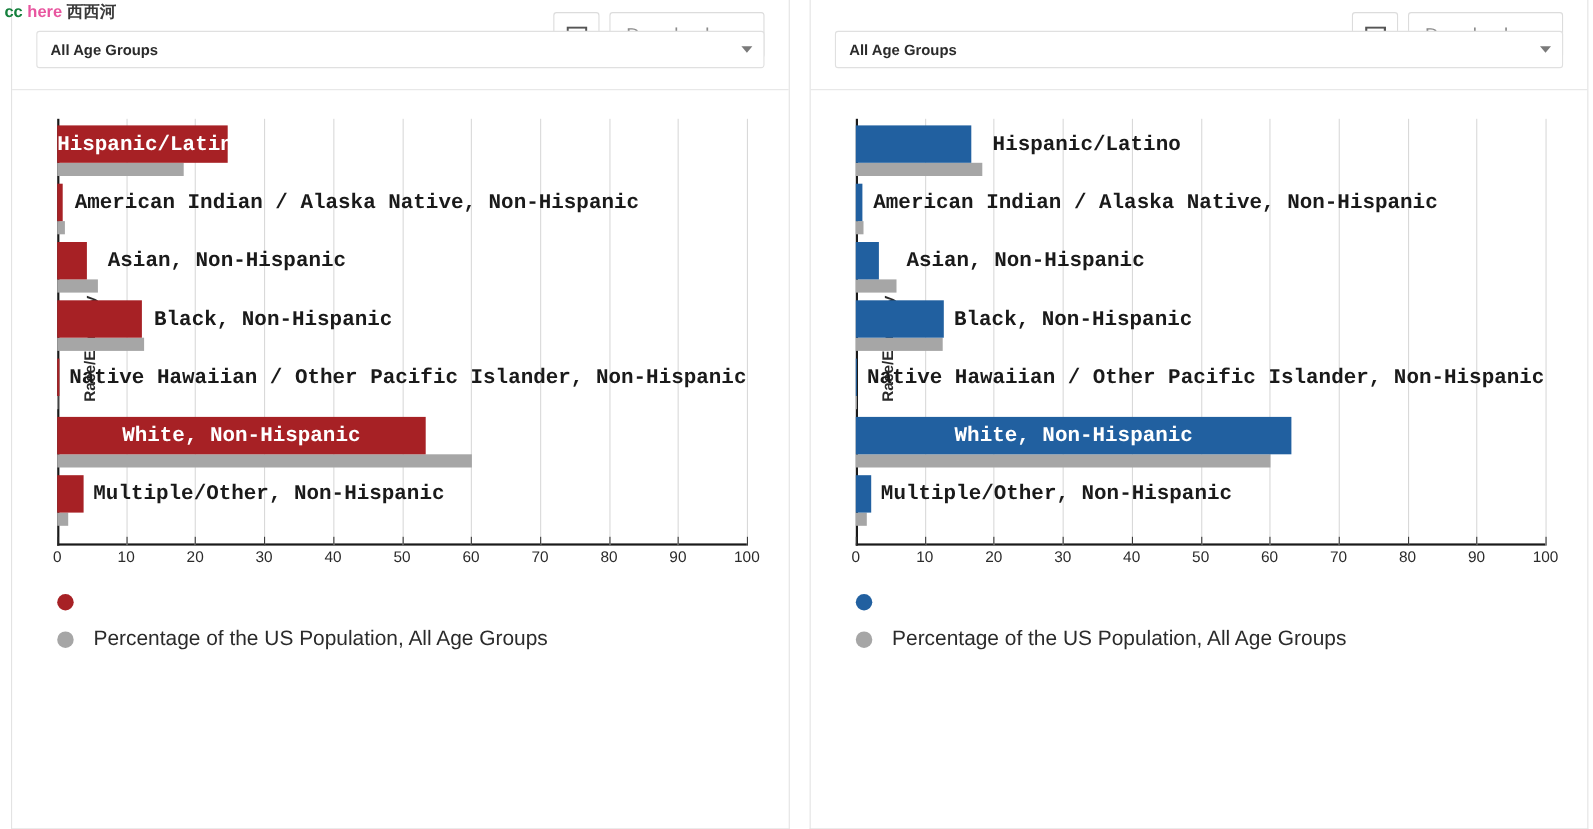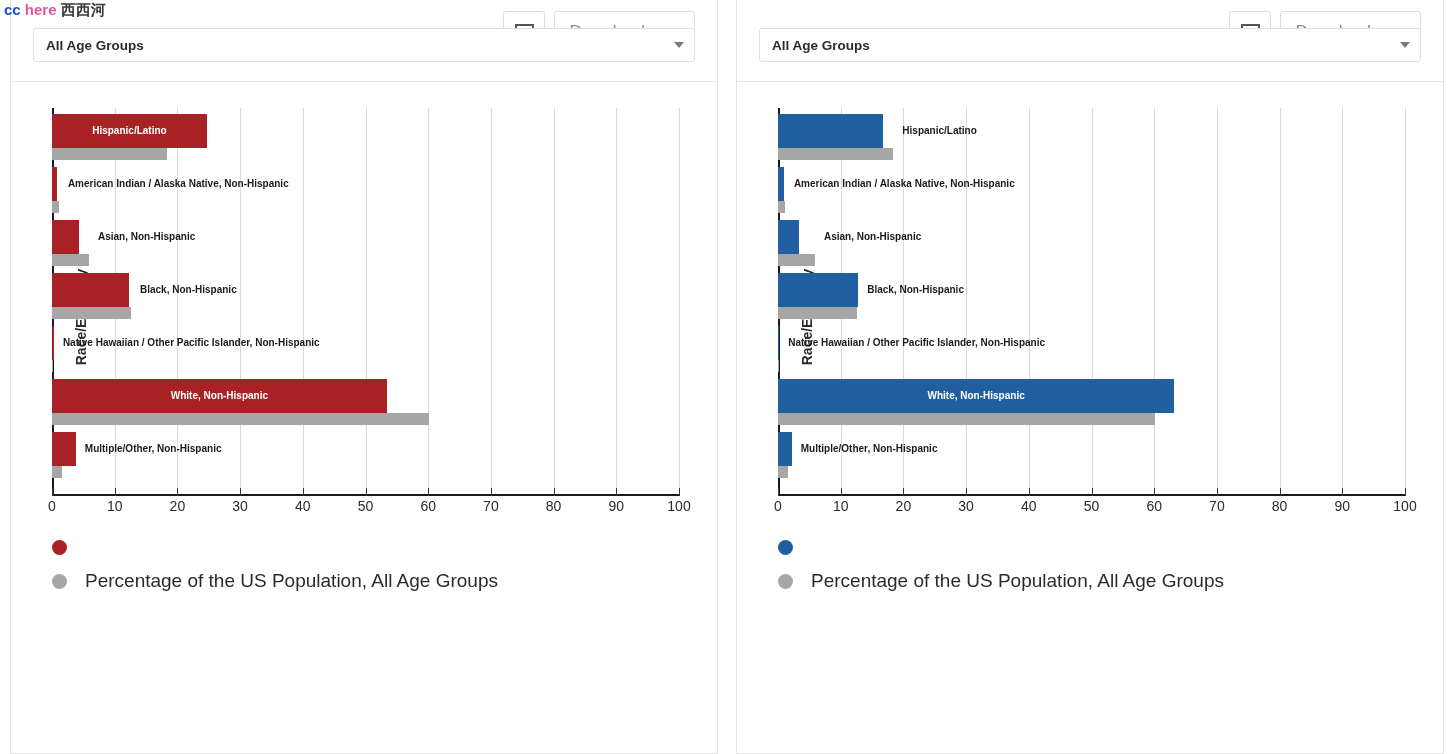--- a/index.html
+++ b/index.html
@@ -9,21 +9,21 @@
     background: #ffffff;
     font-family: "Liberation Sans", sans-serif;
     overflow: hidden;
   }
   .watermark {
     position: absolute; top: 1px; left: 4px;
     font-size: 15px; font-weight: 700;
     z-index: 50; white-space: nowrap;
     letter-spacing: 0px;
   }
-  .wm-cc { color: #1d4ed8; }
+  .wm-cc { color: #15803d; }
   .wm-here { color: #e8559f; }
   .wm-cn { color: #3a3a3a; }
 
   .stage { position: relative; width: 1448px; height: 754px; }
 
   .panel {
     position: absolute; top: 0;
     background: #ffffff;
     border: 1px solid #e3e3e3;
     border-top: none;
@@ -105,21 +105,21 @@
   .xaxis-line {
     position: absolute; left: 0; right: 0; bottom: 0; height: 2px; background: #1a1a1a;
   }
 
   .group { position: absolute; left: 0; }
   .bar { position: absolute; left: 0; }
   .bar-main { height: 34px; top: 0; }
   .bar-pop  { height: 12px; top: 34px; background: #a6a6a6; }
   .bar-label {
     position: absolute; white-space: nowrap;
-    font-size: 10px; font-weight: 700; line-height: 34px; top: 0;
+    font-size: 19px; font-weight: 700; line-height: 34px; top: 0; font-family: Liberation Mono, monospace;
   }
   .lab-in  { color: #ffffff; }
   .lab-out { color: #1a1a1a; }
 
   .ticks { position: absolute; left: 41px; top: 414px; width: 627px; height: 30px; }
   .tick-mark {
     position: absolute; top: -8px; width: 1px; height: 8px; background: #3a3a3a;
   }
   .tick-lab {
     position: absolute; top: 2px; transform: translateX(-50%);

